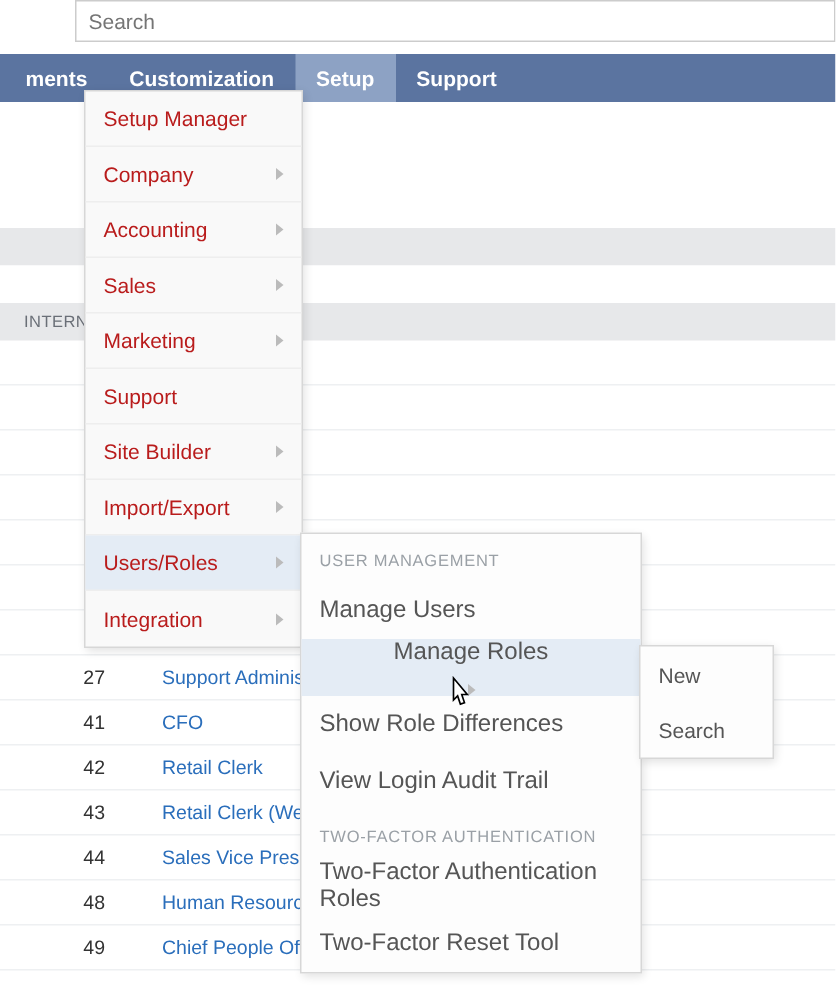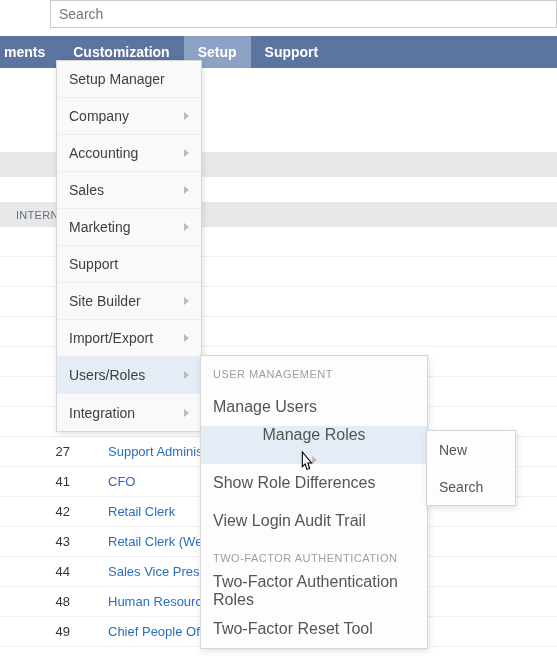--- a/index.html
+++ b/index.html
@@ -36,41 +36,41 @@
   .menu-item {
     padding: 0 14px;
     display: flex;
     align-items: center;
     color: #fff;
     font-weight: 600;
     font-size: 14px;
     cursor: pointer;
     white-space: nowrap;
   }
-  .menu-item.cut { padding-left: 4px; }
+  .menu-item.cut { padding-left: 17px; }
   .menu-item.active { background: #8da2c4; }
 
   
   .dropdown1 {
     position: absolute;
     left: 56px;
     top: 60px;
     width: 146px;
     background: #f9f9f9;
     border: 1px solid #d7d7d7;
     box-shadow: 1px 2px 6px rgba(0,0,0,0.12);
     z-index: 20;
   }
   .dd1-item {
     height: 37px;
     display: flex;
     align-items: center;
     justify-content: space-between;
     padding: 0 12px 0 12px;
-    color: #404040;
+    color: #b91c1c;
     font-size: 14px;
     border-bottom: 1px solid #eee;
     cursor: pointer;
   }
   .dd1-item:last-child { border-bottom: none; gap: 20px; }
   .dd1-item.active { background: #e4ecf5; }
   .chev {
     width: 0; height: 0;
     border-top: 4px solid transparent;
     border-bottom: 4px solid transparent;

